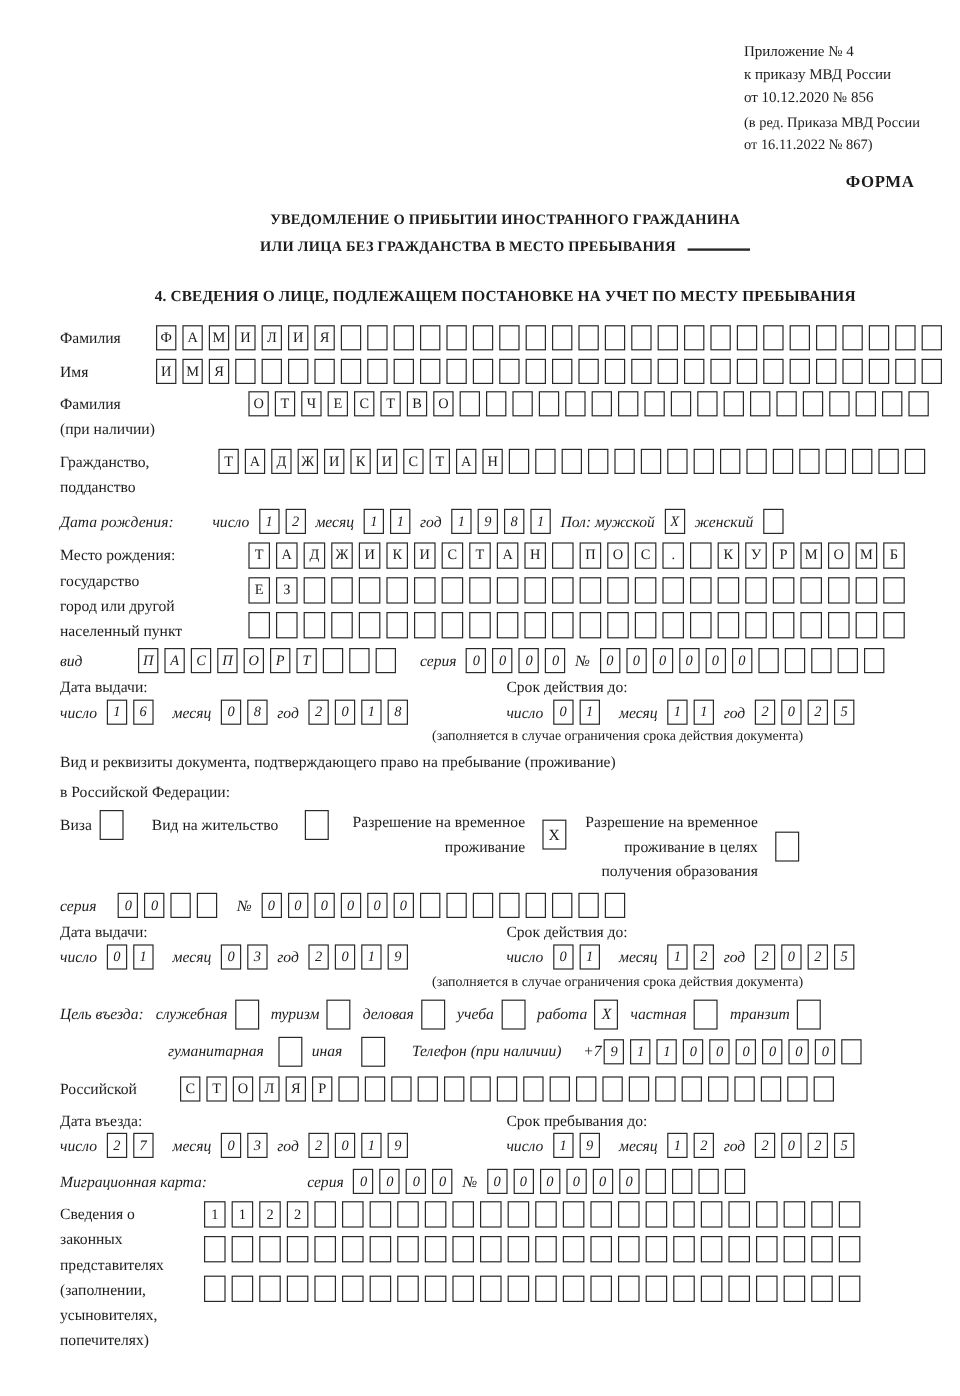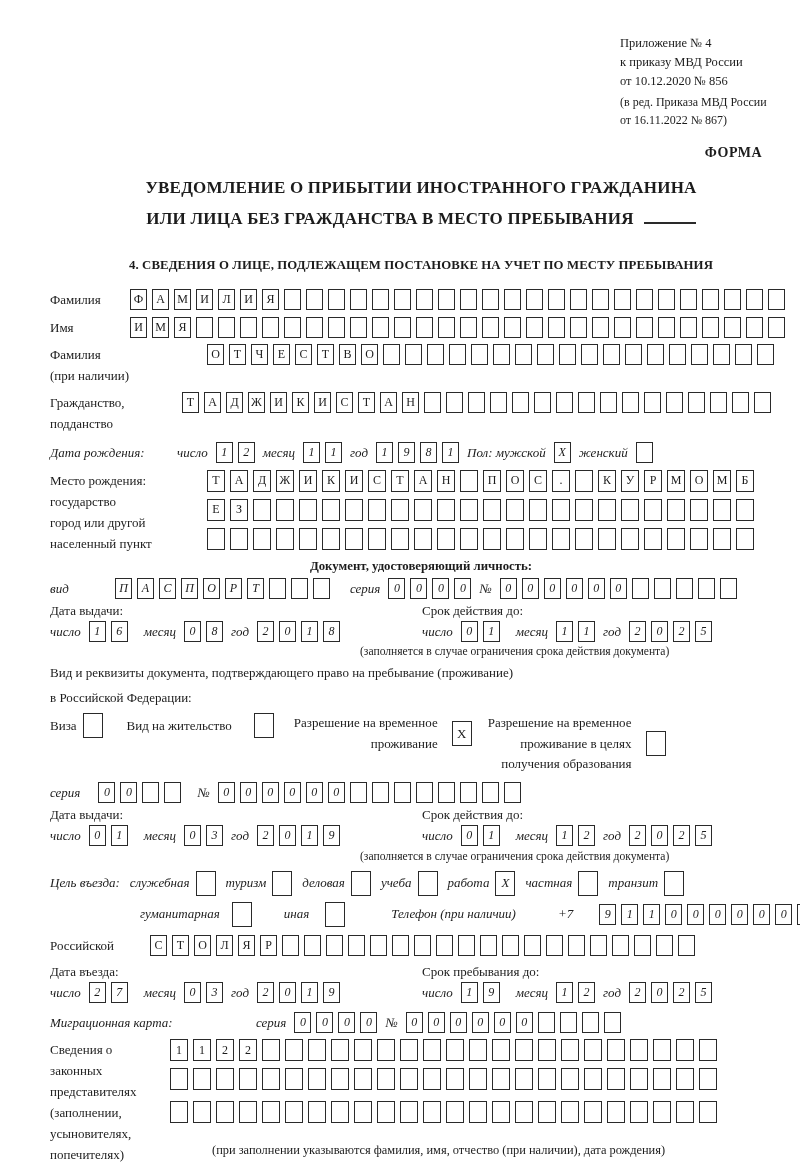--- a/index.html
+++ b/index.html
@@ -6,21 +6,21 @@
   html,body { background:#ffffff; }
   .page {
     width:800px; height:1163px; background:#ffffff; color:#1c1c1c;
     font-family:"Liberation Serif", serif; font-size:13px;
     padding:34px 8px 6px 50px; position:relative; overflow:hidden;
   }
   
   .hdr { margin-left:570px; width:200px; font-size:12.5px; line-height:1.5; }
   .hdr .rev { margin-top:4px; font-size:12px; line-height:1.45; }
   .forma { text-align:right; padding-right:30px; font-weight:bold; font-size:14px; margin-top:16px; letter-spacing:0.5px; }
-  .title { text-align:center; font-weight:bold; font-size:17px; line-height:1.8; margin-top:12px; letter-spacing:0.2px; }
+  .title { text-align:center; font-weight:bold; font-size:12px; line-height:1.8; margin-top:12px; letter-spacing:0.2px; }
   .blank-line { display:inline-block; width:52px; border-bottom:2px solid #2a2a2a; height:0.9em; margin-left:10px; }
   .sec-head { text-align:center; font-weight:bold; font-size:12.8px; margin-top:24px; letter-spacing:0.1px; }
   
   .row { display:flex; align-items:flex-start; margin-top:6px; }
   .lbl { line-height:1.65; white-space:nowrap; }
   .lblcol div { line-height:21px; white-space:nowrap; }
   .cells { display:inline-flex; gap:5px; flex:none; }
   .cell {
     width:17px; height:21px; border:1.6px solid #2a2a2a; background:#fff;
     display:inline-flex; align-items:center; justify-content:center;
@@ -328,21 +328,20 @@
           <span class="cell"></span>
           <span class="cell"></span>
           <span class="cell"></span>
           <span class="cell"></span>
           <span class="cell"></span>
           <span class="cell"></span>
         </div>
     </div>
   </div>
 
-  <div class="doc-head">Документ, удостоверяющий личность:</div>
 
   <div class="row dp-fields" style="margin-top:4px">
     <span class="lbl w57">вид</span>
     <span class="cells">
         <span class="cell">П</span>
         <span class="cell">А</span>
         <span class="cell">С</span>
         <span class="cell">П</span>
         <span class="cell">О</span>
         <span class="cell">Р</span>
@@ -573,21 +572,21 @@
         </span>
     </span>
     <span class="opt">
       <span class="lbl">транзит</span>
       <span class="cells cb">
           <span class="cell"></span>
         </span>
     </span>
   </div>
 
-  <div class="row dp-fields" style="margin-top:6px; margin-left:90px; gap:26px">
+  <div class="row dp-fields" style="margin-top:6px; margin-left:90px; gap:2px">
     <span class="opt">
       <span class="lbl">гуманитарная</span>
       <span class="cells cb ml6">
           <span class="cell"></span>
         </span>
     </span>
     <span class="opt ml6">
       <span class="lbl">иная</span>
       <span class="cells cb ml10">
           <span class="cell"></span>
@@ -794,17 +793,16 @@
             <span class="cell"></span>
             <span class="cell"></span>
             <span class="cell"></span>
             <span class="cell"></span>
             <span class="cell"></span>
             <span class="cell"></span>
             <span class="cell"></span>
             <span class="cell"></span>
           </div>
       </div>
-      <div class="bottom-note">(при заполнении указываются фамилия, имя, отчество (при наличии), дата рождения)</div>
     </div>
   </div>
 
 </div>
 
 </body></html>

